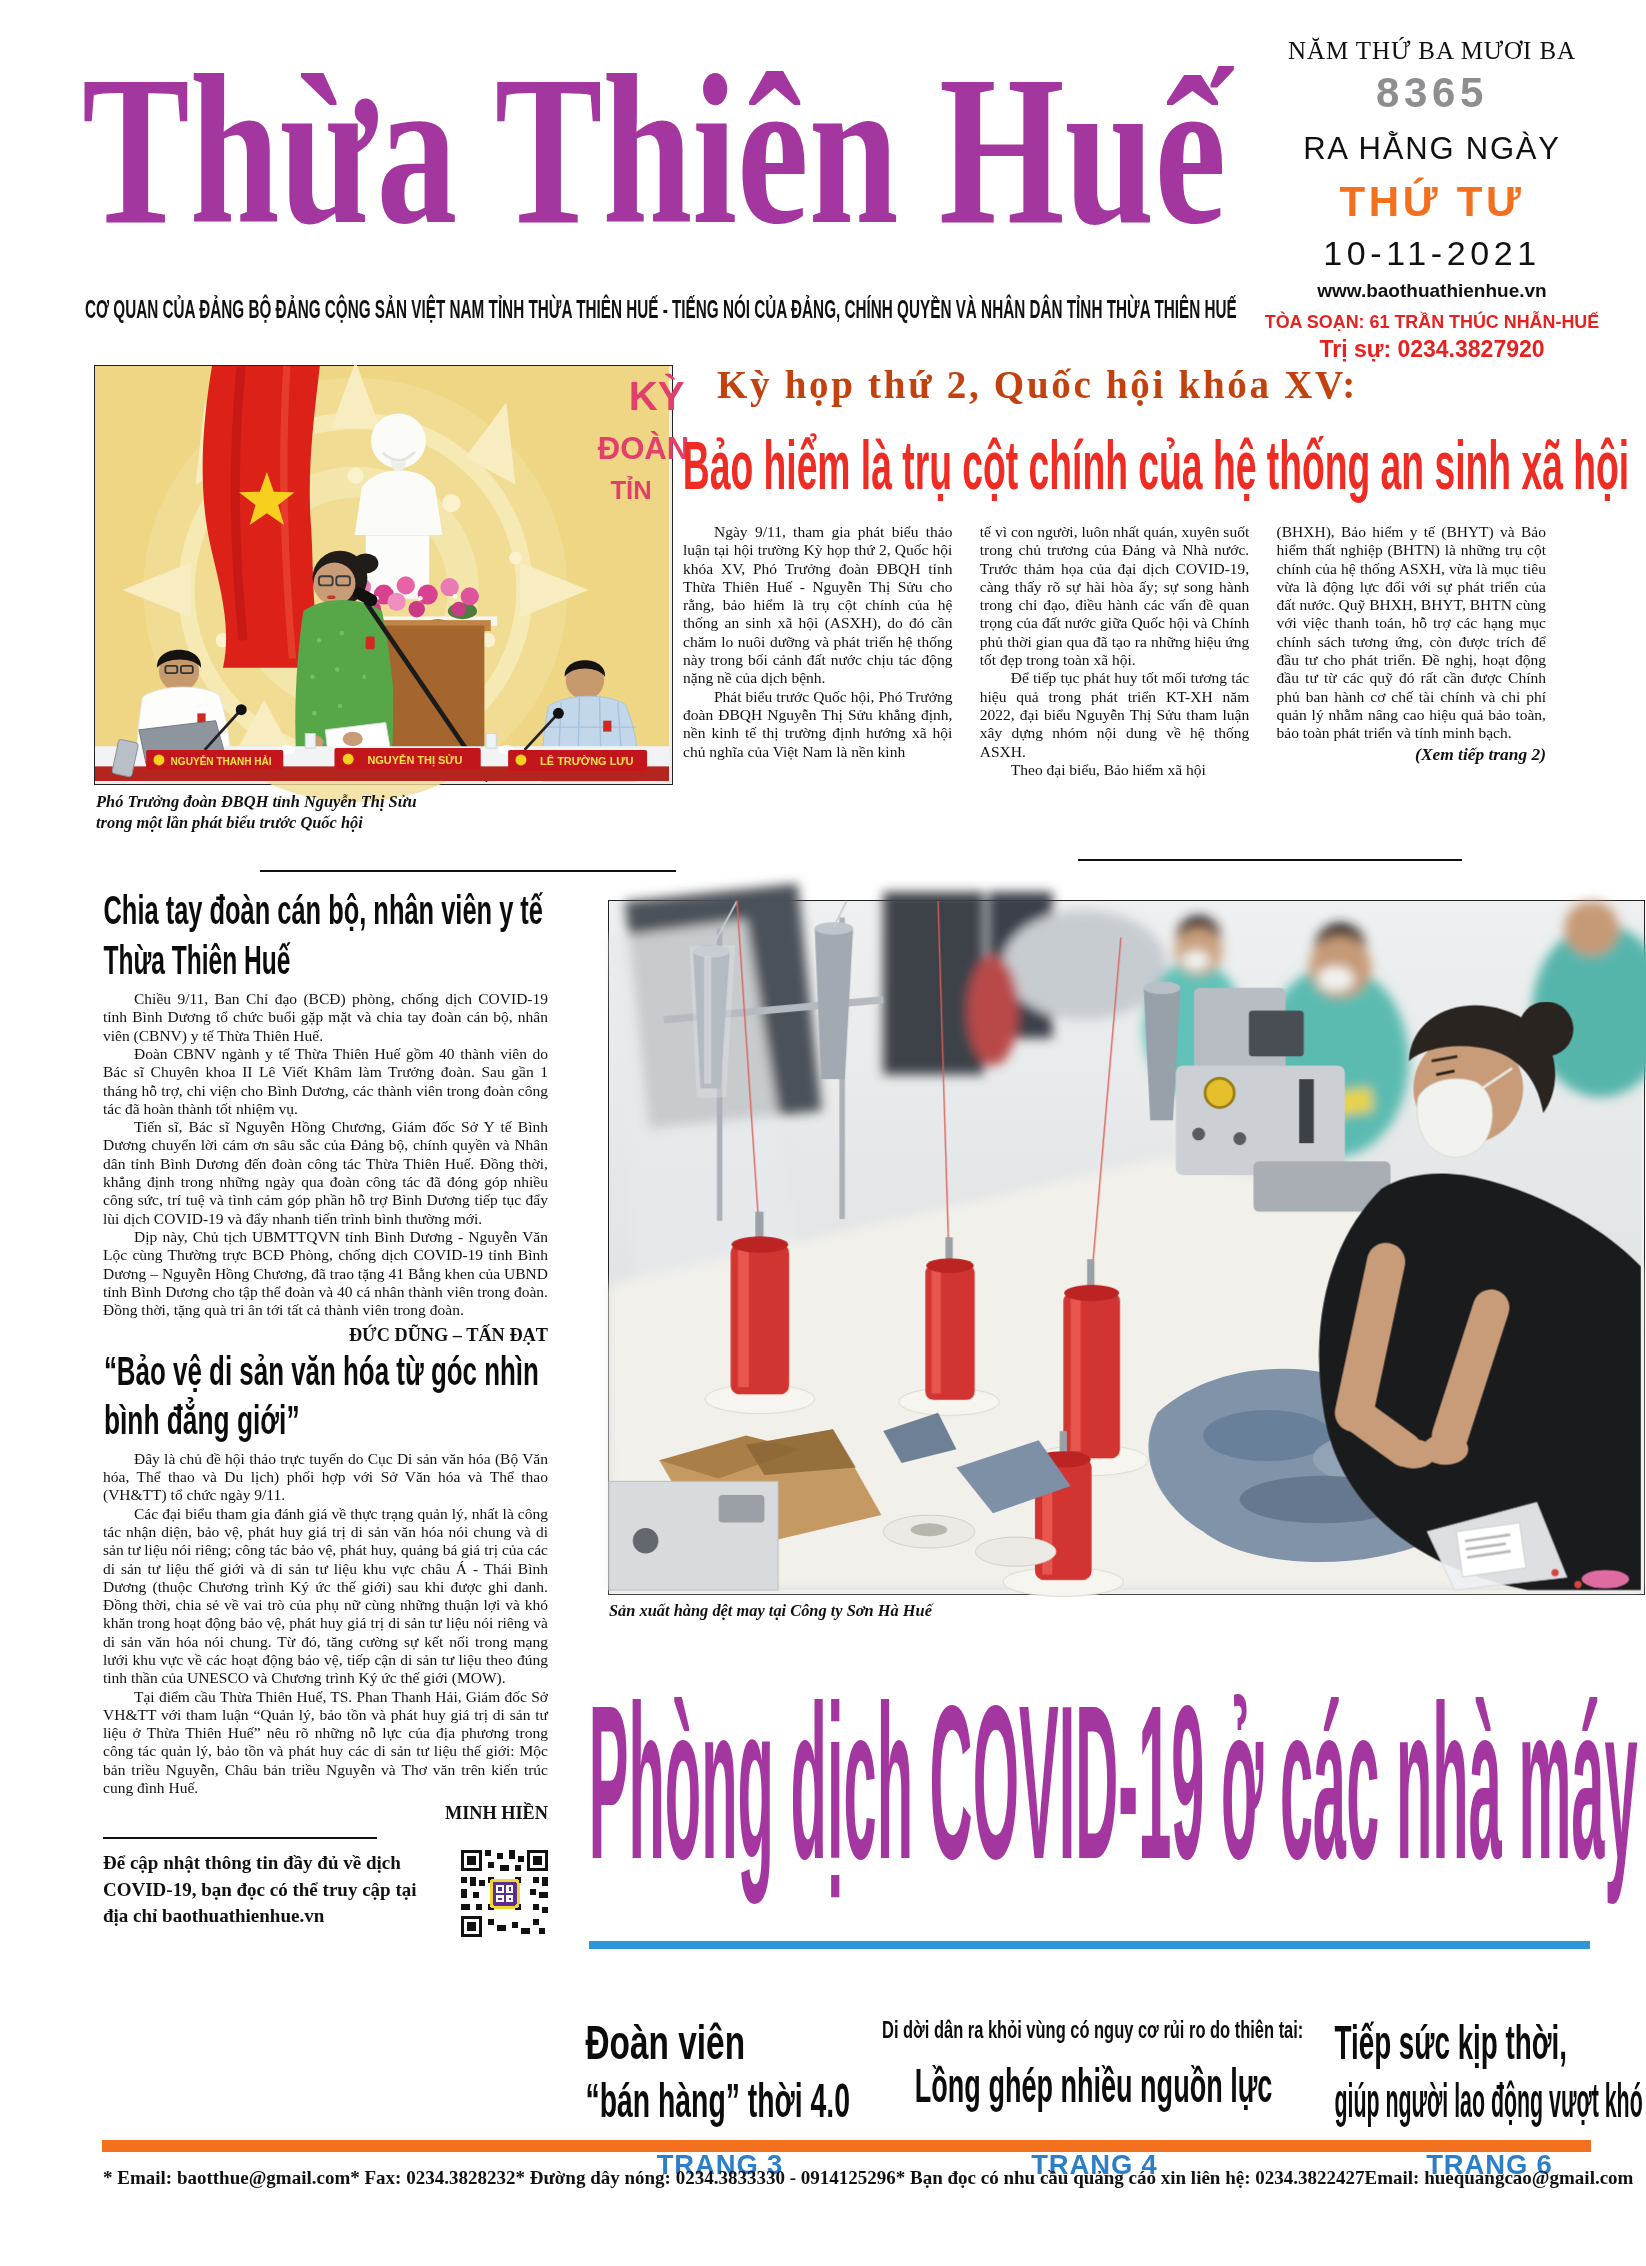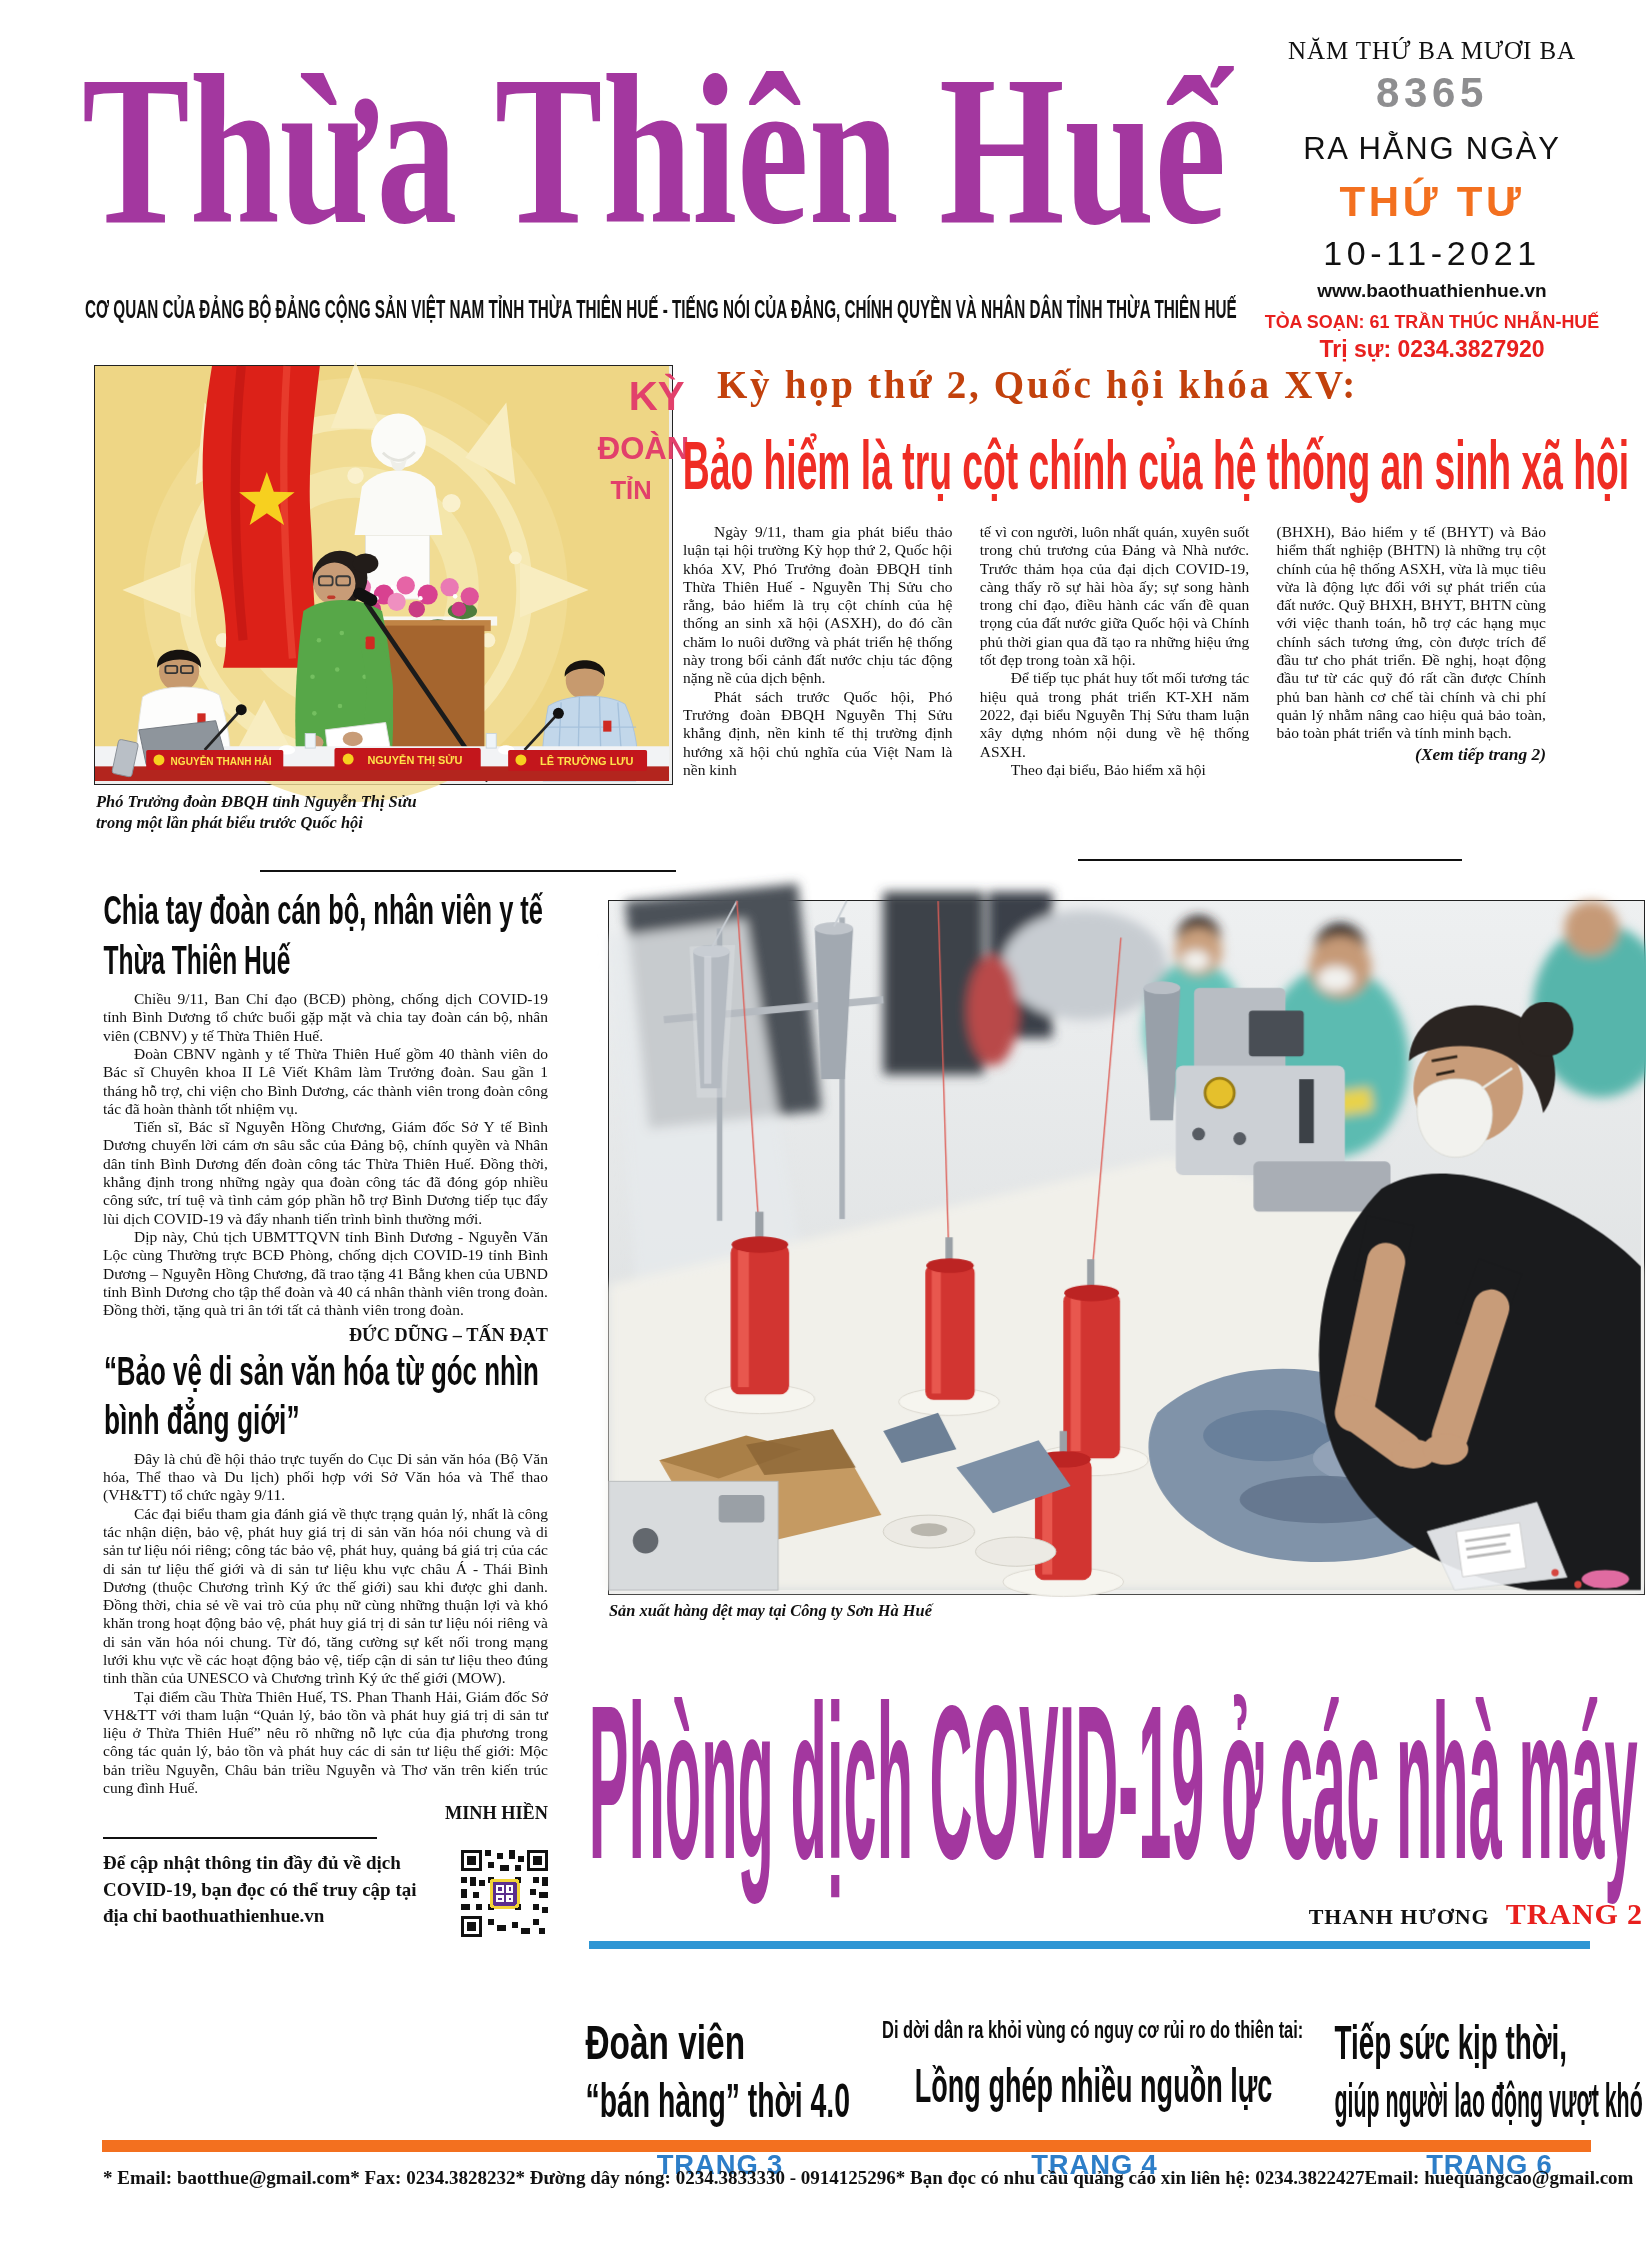--- a/index.html
+++ b/index.html
@@ -243,21 +243,21 @@
   <div class="rule" style="left:260px;top:870px;width:416px;"></div>
 
   <div class="kicker">Kỳ họp thứ 2, Quốc hội khóa XV:</div>
   <svg class="abs" style="left:681px;top:418px;" width="959" height="91" viewBox="0 0 1050 100">
     <text x="0" y="78" font-family="Liberation Sans, sans-serif" font-weight="bold" font-size="76" fill="#ef2c24" textLength="1040" lengthAdjust="spacingAndGlyphs">Bảo hiểm là trụ cột chính của hệ thống an sinh xã hội</text>
   </svg>
 
   <div class="cols body-text">
     <div class="col">
       <p>Ngày 9/11, tham gia phát biểu thảo luận tại hội trường Kỳ họp thứ 2, Quốc hội khóa XV, Phó Trưởng đoàn ĐBQH tỉnh Thừa Thiên Huế - Nguyễn Thị Sửu cho rằng, bảo hiểm là trụ cột chính của hệ thống an sinh xã hội (ASXH), do đó cần chăm lo nuôi dưỡng và phát triển hệ thống này trong bối cảnh đất nước chịu tác động nặng nề của dịch bệnh.</p>
-      <p>Phát sách trước Quốc hội, Phó Trưởng đoàn ĐBQH Nguyễn Thị Sửu khẳng định, nền kinh tế thị trường định hướng xã hội chủ nghĩa của Việt Nam là nền kinh</p>
+      <p>Phát biểu trước Quốc hội, Phó Trưởng đoàn ĐBQH Nguyễn Thị Sửu khẳng định, nền kinh tế thị trường định hướng xã hội chủ nghĩa của Việt Nam là nền kinh</p>
     </div>
     <div class="col">
       <p class="noindent">tế vì con người, luôn nhất quán, xuyên suốt trong chủ trương của Đảng và Nhà nước. Trước thảm họa của đại dịch COVID-19, càng thấy rõ sự hài hòa ấy; sự song hành trong chỉ đạo, điều hành các vấn đề quan trọng của đất nước giữa Quốc hội và Chính phủ thời gian qua đã tạo ra những hiệu ứng tốt đẹp trong toàn xã hội.</p>
       <p>Để tiếp tục phát huy tốt mối tương tác hiệu quả trong phát triển KT-XH năm 2022, đại biểu Nguyễn Thị Sửu tham luận xây dựng nhóm nội dung về hệ thống ASXH.</p>
       <p>Theo đại biểu, Bảo hiểm xã hội</p>
     </div>
     <div class="col">
       <p class="noindent">(BHXH), Bảo hiểm y tế (BHYT) và Bảo hiểm thất nghiệp (BHTN) là những trụ cột chính của hệ thống ASXH, vừa là mục tiêu vừa là động lực đối với sự phát triển của đất nước. Quỹ BHXH, BHYT, BHTN cùng với việc thanh toán, hỗ trợ các hạng mục chính sách tương ứng, còn được trích để đầu tư cho phát triển. Đề nghị, hoạt động đầu tư từ các quỹ đó rất cần được Chính phủ ban hành cơ chế tài chính và chi phí quản lý nhằm nâng cao hiệu quả bảo toàn, bảo toàn phát triển và tính minh bạch.</p>
       <div class="continued">(Xem tiếp trang 2)</div>
     </div>
@@ -481,24 +481,20 @@
       </g>
     </svg>
   </div>
 
   <div class="feat-caption">Sản xuất hàng dệt may tại Công ty Sơn Hà Huế</div>
 
   <svg class="abs" style="left:585px;top:1634px;" width="1060" height="265" viewBox="0 0 1160 290">
     <text x="4" y="245" font-family="Liberation Sans, sans-serif" font-weight="bold" font-size="240" fill="#a3379f" textLength="1148" lengthAdjust="spacingAndGlyphs" ind-ignore="">Phòng dịch COVID-19 ở các nhà máy</text>
   </svg>
 
-  <div class="feat-byline">
-    <span class="feat-author">THANH HƯƠNG</span>
-    <span class="feat-page">TRANG 2</span>
-  </div>
   <div class="blue-line"></div>
 
   <div class="teasers">
     <div class="teaser" style="width:270px;">
       <svg width="270" height="114" viewBox="0 0 295 125">
         <g font-family="Liberation Sans, sans-serif" font-weight="bold" font-size="52" fill="#0c0c0c">
           <text x="0" y="48" textLength="175" lengthAdjust="spacingAndGlyphs">Đoàn viên</text>
           <text x="0" y="112" textLength="290" lengthAdjust="spacingAndGlyphs">“bán hàng” thời 4.0</text>
         </g>
       </svg>

